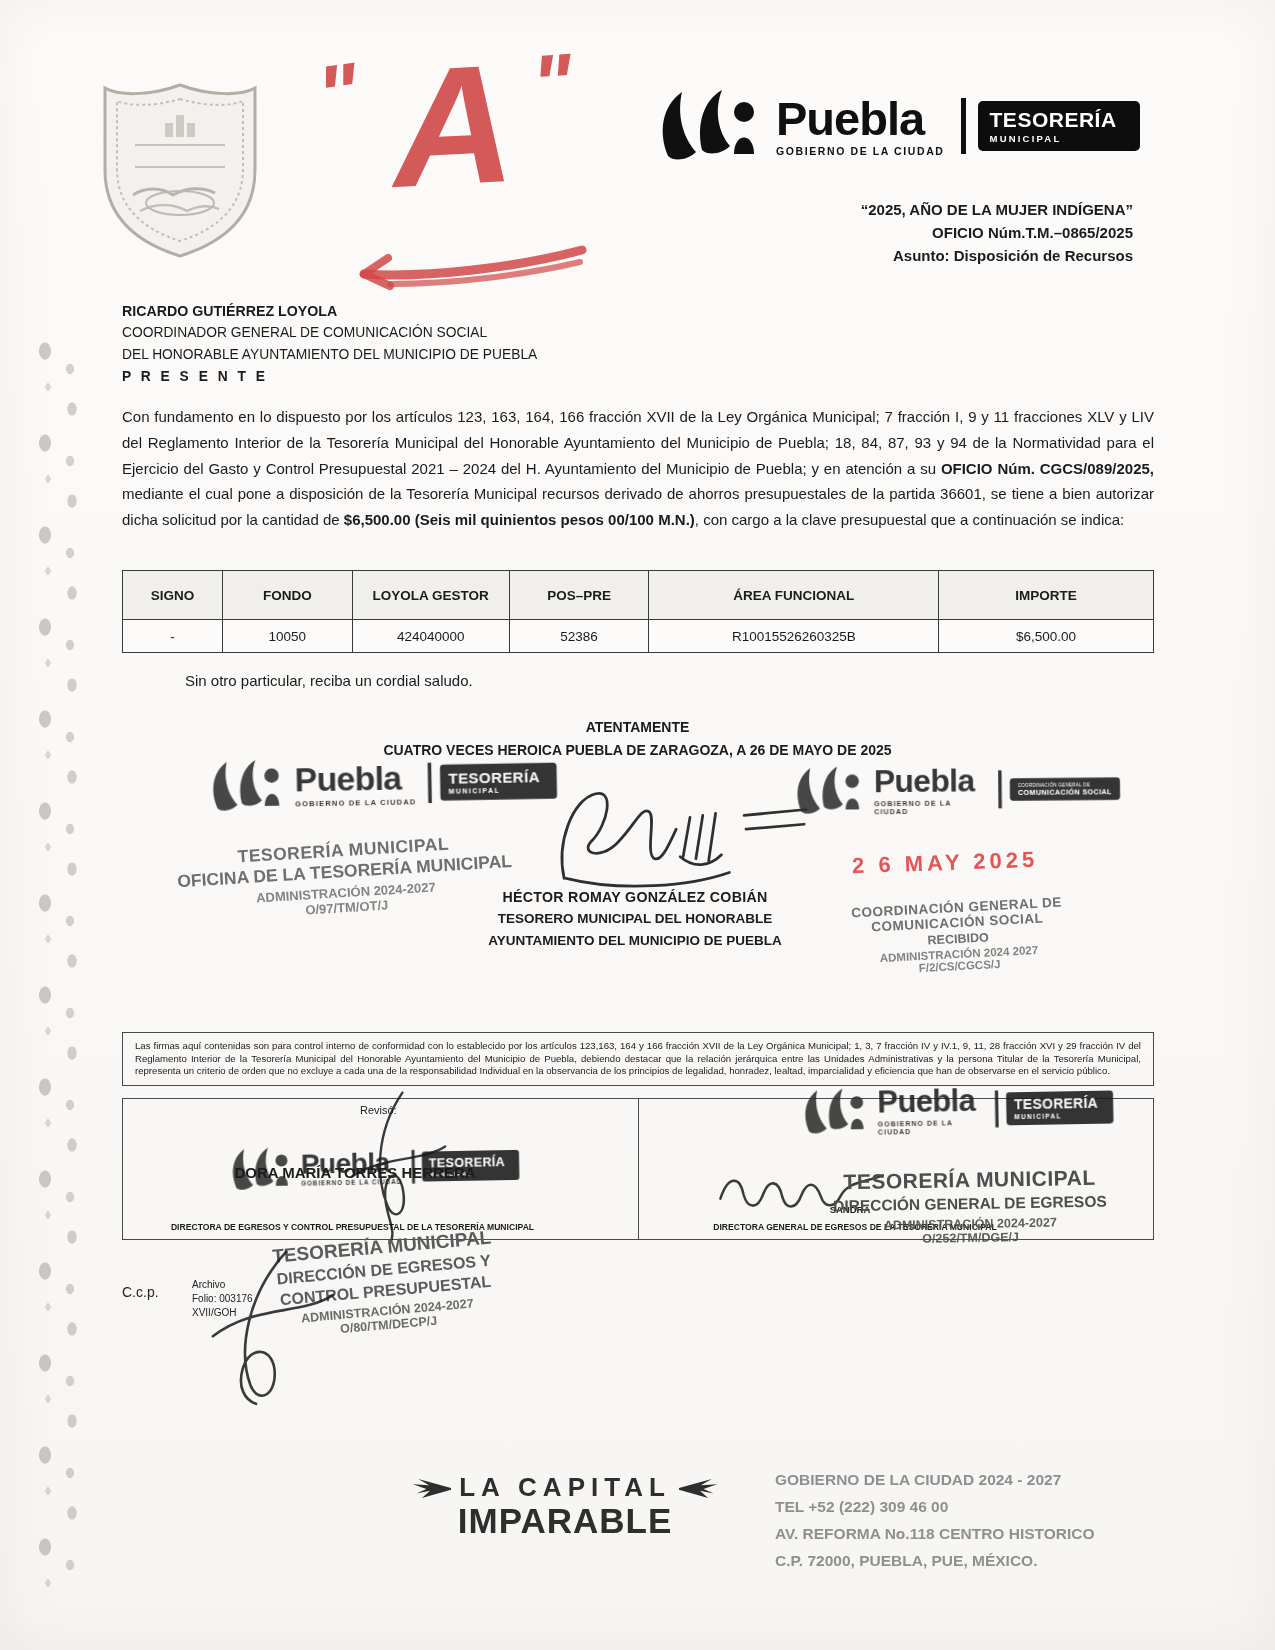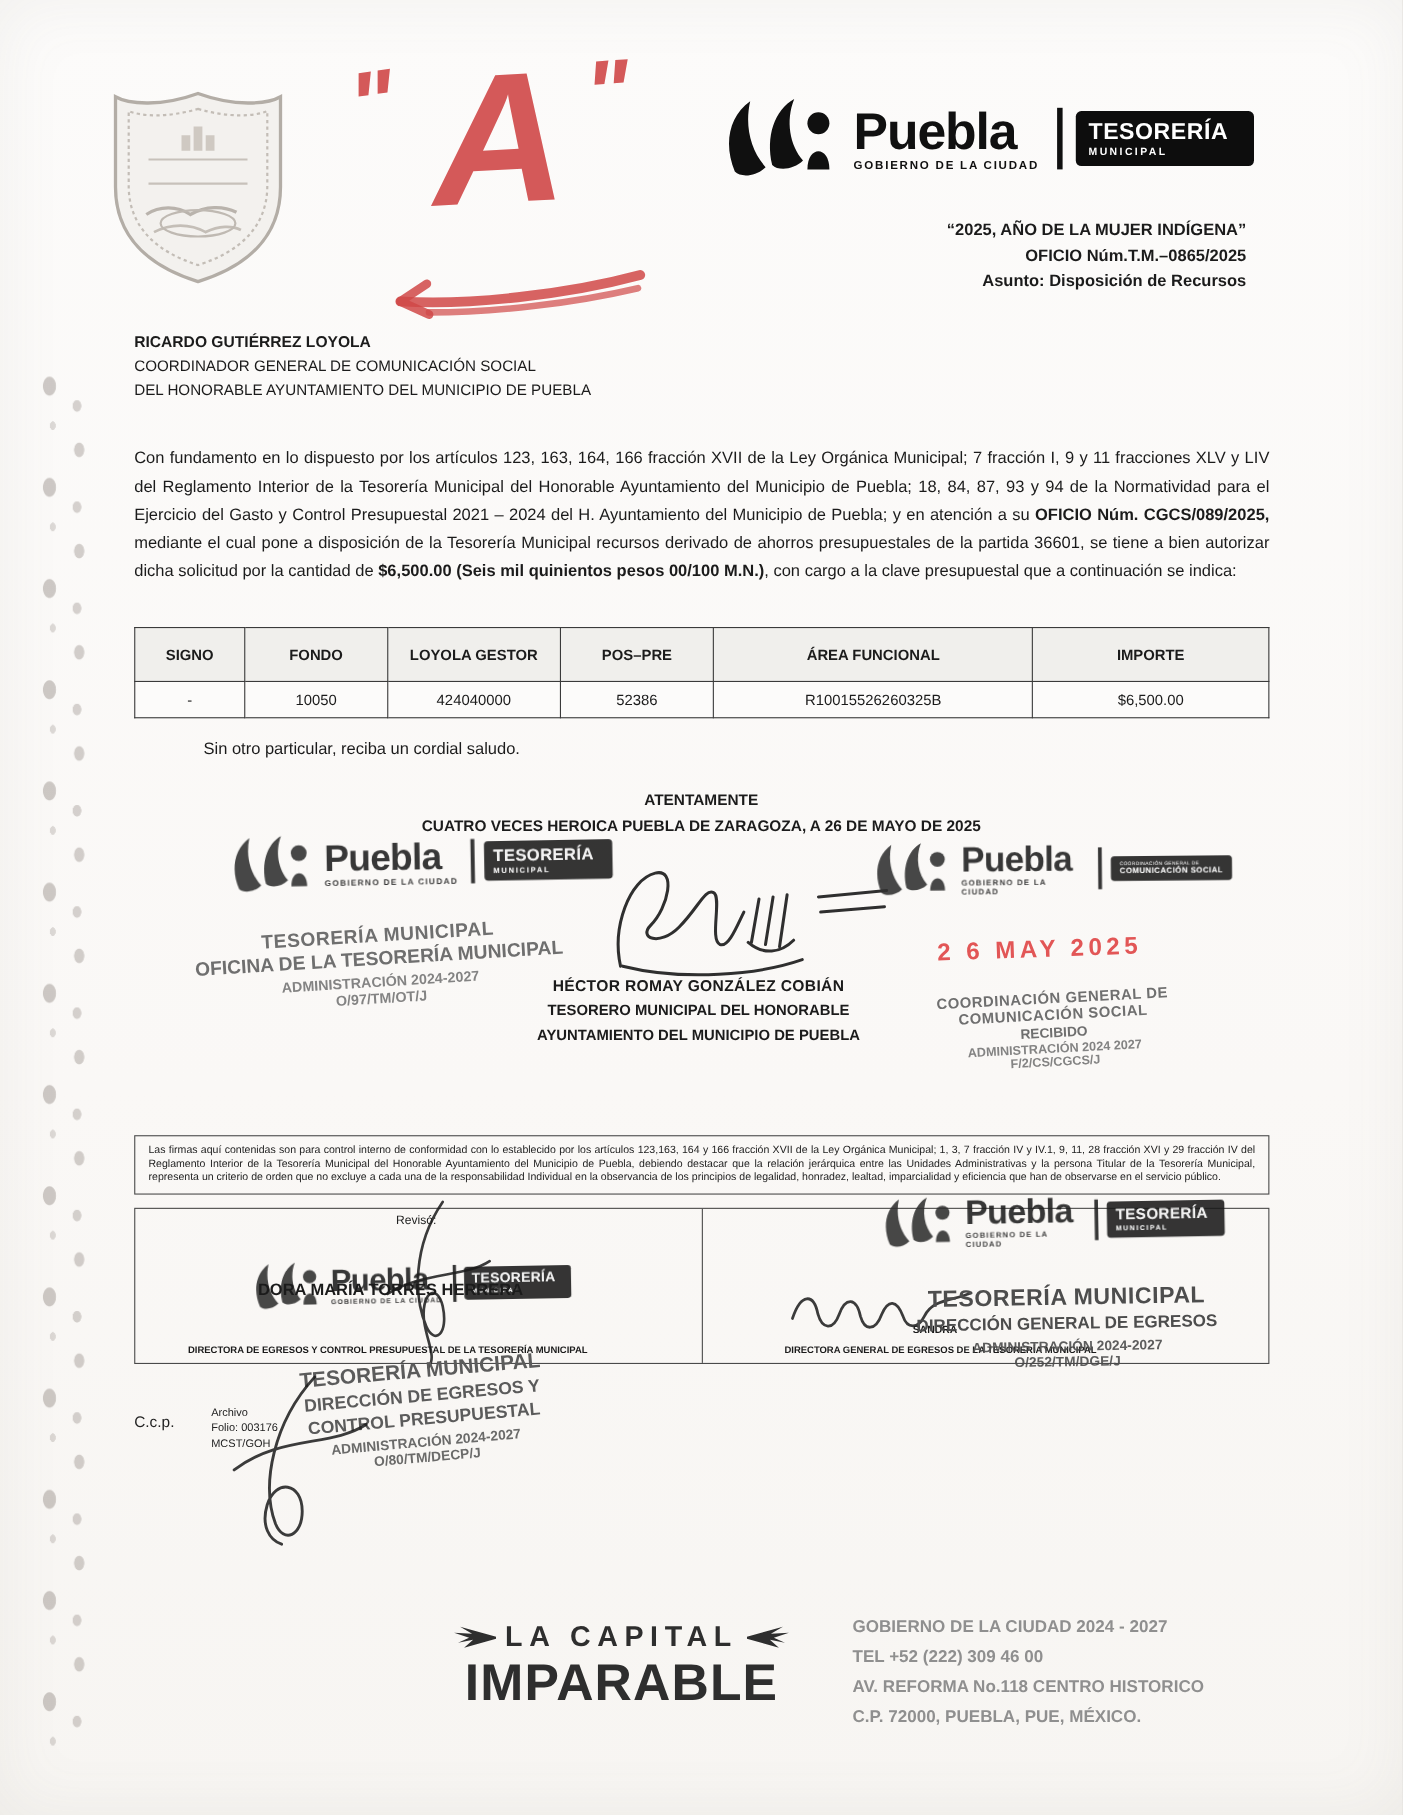--- a/index.html
+++ b/index.html
@@ -91,21 +91,21 @@
   .dge-stamp .l2{font-size:15.5px;font-weight:bold;margin-top:3px;}
   .dge-stamp .l3{font-size:12.5px;font-weight:bold;margin-top:4px;opacity:.9;}
   .dge-stamp .l4{font-size:12.5px;font-weight:bold;opacity:.9;}
 
   .ccp{left:122px;top:1284px;font-size:14px;color:#222;}
   .ccp2{left:192px;top:1278px;font-size:10px;line-height:14px;color:#222;}
 
   .slogan{left:400px;top:1472px;width:330px;text-align:center;color:#2e2e2e;}
   .slogan .top{display:flex;align-items:center;justify-content:center;gap:8px;
                font-size:26px;font-weight:bold;letter-spacing:6px;}
-  .slogan .bottom{font-size:47px;font-weight:bold;letter-spacing:1px;margin-top:-2px;}
+  .slogan .bottom{font-size:35px;font-weight:bold;letter-spacing:1px;margin-top:-2px;}
 
   .address{left:775px;top:1466px;font-size:15.5px;font-weight:bold;color:#8f8f8f;line-height:27px;}
 
   .red-letter{color:#d04848;font-style:italic;font-weight:bold;opacity:.9;}
 </style>
 </head>
 <body>
 
 <div class="page">
 
@@ -151,20 +151,21 @@
   <div class="abs hdr-right">
     <div>“2025, AÑO DE LA MUJER INDÍGENA”</div>
     <div>OFICIO Núm.T.M.–0865/2025</div>
     <div>Asunto: Disposición de Recursos</div>
   </div>
 
   <div class="abs recipient">
     <div class="name">RICARDO GUTIÉRREZ LOYOLA</div>
     <div>COORDINADOR GENERAL DE COMUNICACIÓN SOCIAL</div>
     <div>DEL HONORABLE AYUNTAMIENTO DEL MUNICIPIO DE PUEBLA</div>
+    <div class="present">P R E S E N T E</div>
   </div>
 
   <p class="abs bodytext" style="margin:0;"><span>Con fundamento en lo dispuesto por los artículos 123, 163, 164, 166 fracción XVII de la Ley Orgánica Municipal; 7 fracción I, 9 y 11 fracciones XLV y LIV del Reglamento Interior de la Tesorería Municipal del Honorable Ayuntamiento del Municipio de Puebla; 18, 84, 87, 93 y 94 de la Normatividad para el Ejercicio del Gasto y Control Presupuestal 2021 – 2024 del H. Ayuntamiento del Municipio de Puebla; y en atención a su </span><b>OFICIO Núm. CGCS/089/2025,</b><span> mediante el cual pone a disposición de la Tesorería Municipal recursos derivado de ahorros presupuestales de la partida 36601, se tiene a bien autorizar dicha solicitud por la cantidad de </span><b>$6,500.00 (Seis mil quinientos pesos 00/100 M.N.)</b><span>, con cargo a la clave presupuestal que a continuación se indica:</span></p>
 
   <table class="budget">
     <colgroup>
       <col style="width:100px">
         <col style="width:130px">
         <col style="width:157px">
       <col style="width:140px">
@@ -356,21 +357,21 @@
     <g fill="none" stroke="#1a1a1a" stroke-width="2.8" stroke-linecap="round" opacity=".85">
       <path d="M96,6 C56,50 44,110 58,148 C66,168 84,160 84,136 C84,108 58,104 50,130 C44,150 52,164 64,168"></path>
       <path d="M18,96 C62,62 112,74 146,52"></path>
     </g>
   </svg>
 
   <div class="abs ccp">C.c.p.</div>
   <div class="abs ccp2">
     <div>Archivo</div>
     <div>Folio: 003176</div>
-    <div>MCST/GOH</div>
+    <div>XVII/GOH</div>
   </div>
 
   <div class="abs slogan">
     <div class="top">
       <svg width="40" height="24" viewBox="0 0 44 26">
         <path d="M44,13 L8,3 L20,10 L2,9 L17,14 L6,19 L21,16 L12,24 L44,15 Z" fill="#2e2e2e"></path>
       </svg>
       <span>LA CAPITAL</span>
       <svg width="40" height="24" viewBox="0 0 44 26" style="transform:scaleX(-1);">
         <path d="M44,13 L8,3 L20,10 L2,9 L17,14 L6,19 L21,16 L12,24 L44,15 Z" fill="#2e2e2e"></path>

